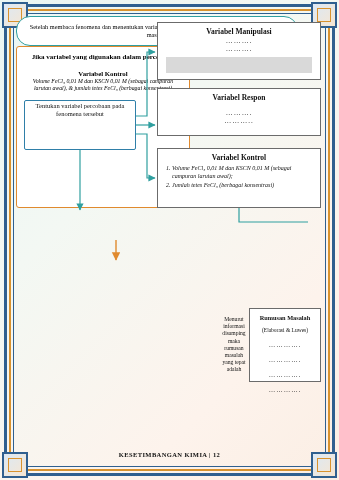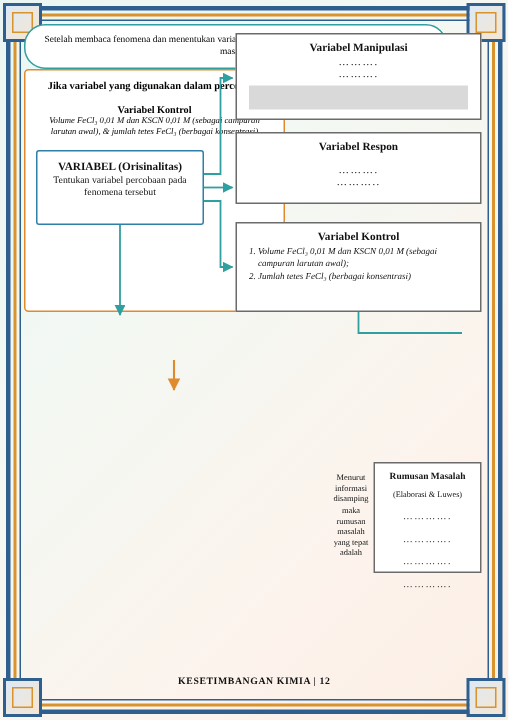--- a/index.html
+++ b/index.html
@@ -201,21 +201,20 @@
       <path d="M120,118 L131,118 L131,162 L139,162" fill="none" stroke="#2f9f9f" stroke-width="1.2" marker-end="url(#ah-teal)"></path>
 
       <path d="M64,134 L64,194" fill="none" stroke="#2f9f9f" stroke-width="1.2" marker-end="url(#ah-teal)"></path>
 
       <path d="M223,192 L223,206 L292,206" fill="none" stroke="#2f9f9f" stroke-width="1.2"></path>
 
       <path d="M100,224 L100,244" fill="none" stroke="#e08a2e" stroke-width="1.4" marker-end="url(#ah-orange)"></path>
     </svg>
 
     <div class="box" id="box-variabel">
-      <div class="h">VARIABEL (Orisinalitas)</div>
       <div class="p">Tentukan variabel percobaan pada fenomena tersebut</div>
     </div>
 
     <div class="box" id="box-manipulasi">
       <div class="ttl">Variabel Manipulasi</div>
       <div class="dots">……….</div>
       <div class="dots">……….</div>
       <div class="grayfield"></div>
     </div>
 

